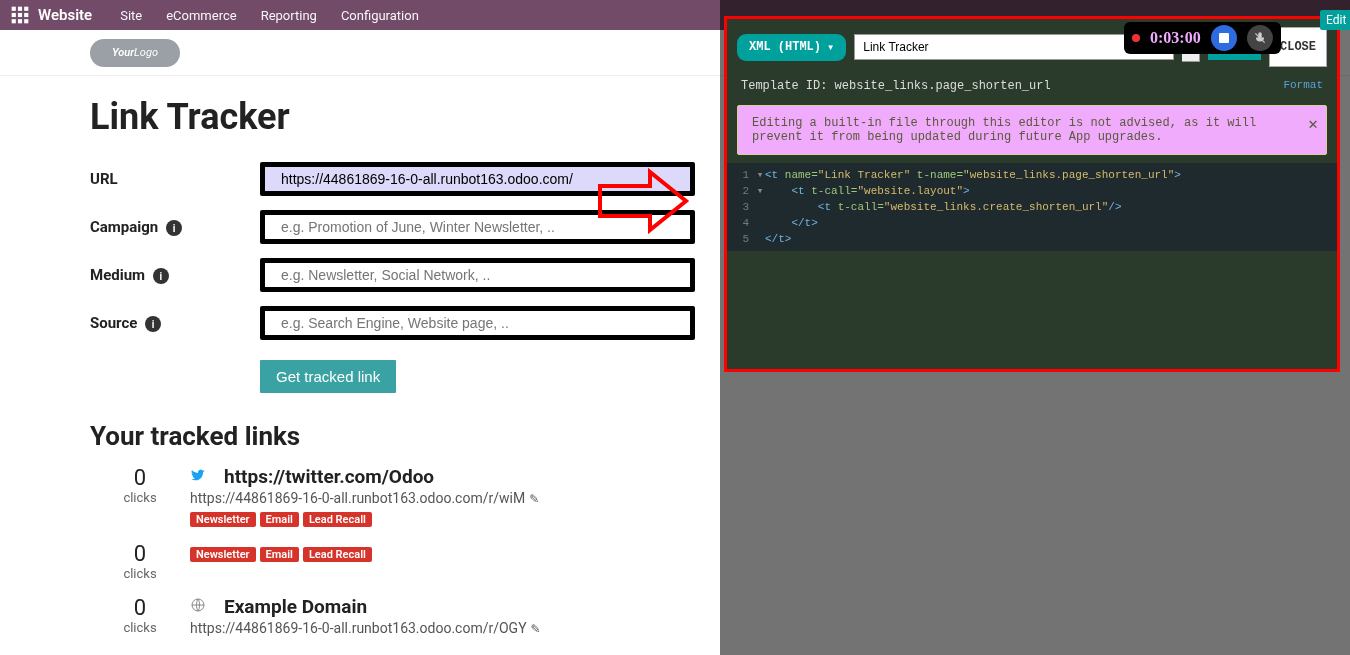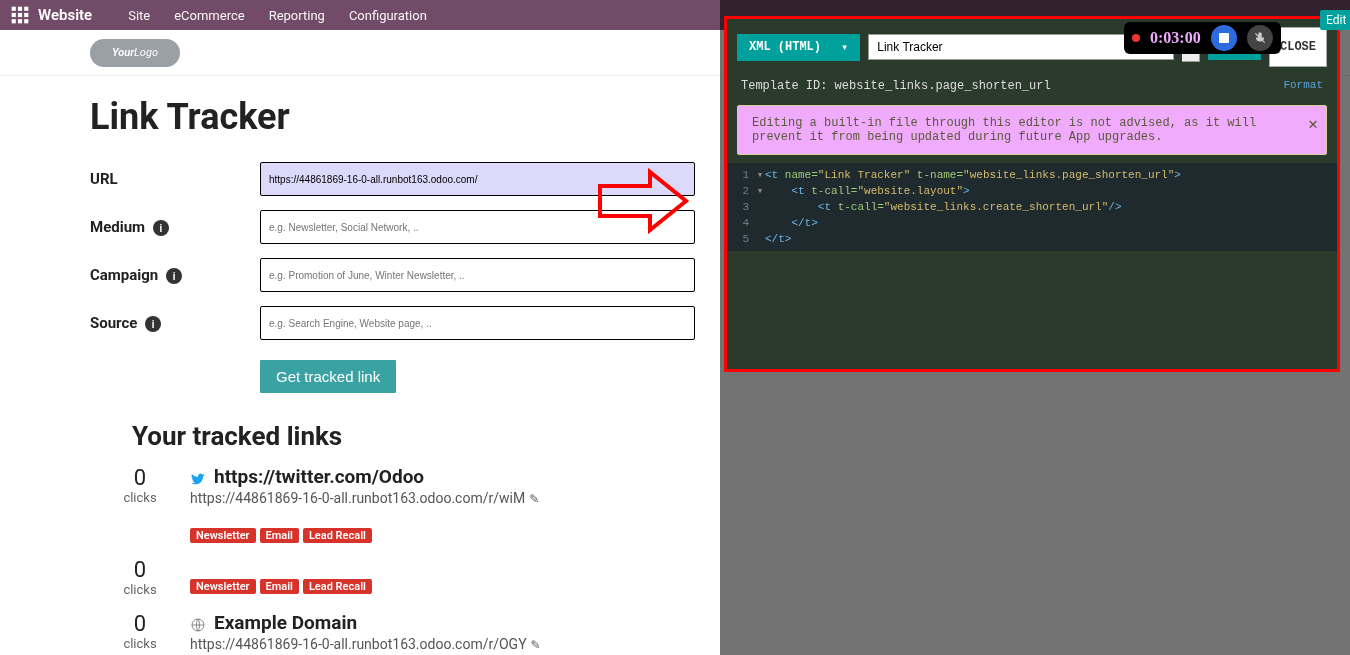--- a/index.html
+++ b/index.html
@@ -1,74 +1,74 @@
 <!DOCTYPE html>
 <html><head>
 <meta charset="utf-8">
 <style>
 * { box-sizing: border-box; margin: 0; padding: 0; }
 body { font-family: -apple-system, BlinkMacSystemFont, "Segoe UI", Roboto, sans-serif; font-size: 14px; color: #222; width: 1350px; height: 655px; overflow: hidden; position: relative; background: #fff; }
 
 
 .topnav { background: #714B67; height: 30px; display: flex; align-items: center; padding: 0 10px; color: #fff; font-size: 13px; }
 .topnav .apps { width: 20px; height: 20px; margin-right: 8px; }
-.topnav .brand { font-weight: 600; margin-right: 36px; font-size: 15px; }
+.topnav .brand { font-weight: 600; margin-right: 28px; font-size: 15px; }
 .topnav a { color: #fff; text-decoration: none; margin-right: 24px; opacity: 0.95; font-size: 13px; }
 
 
 .subnav { height: 46px; background: #fff; border-bottom: 1px solid #eee; display: flex; align-items: center; padding: 0 90px; }
 .logo { width: 90px; height: 28px; background: #9aa0a6; border-radius: 14px; display: flex; align-items: center; justify-content: center; color: #fff; font-weight: 500; font-size: 11px; font-style: italic; position: relative; }
 .logo::before { content:"Your"; font-style: italic; font-weight: 600; margin-right:0; }
 .logo::after { content:"Logo"; font-weight: 400; }
 .menulinks { margin-left: auto; display: flex; gap: 18px; }
 .menulinks span { font-size: 13px; color: #666; }
 
 
 .main { padding: 20px 90px; }
 h1 { font-size: 36px; font-weight: 700; margin-bottom: 24px; }
 .form-row { display: flex; align-items: center; margin-bottom: 14px; }
 .form-row label { width: 170px; font-weight: 700; font-size: 15px; }
 .info-ico { display: inline-flex; width: 16px; height: 16px; border-radius: 50%; background: #333; color: #fff; align-items: center; justify-content: center; font-size: 10px; font-weight: 700; margin-left: 4px; vertical-align: middle; }
-.form-row input { flex: 1; min-width: 0; max-width: 435px; height: 34px; border: 1px solid #000000; border-radius: 2px; padding: 0 8px; font-size: 10px; background: #fff; }
+.form-row input { flex: 1; min-width: 0; max-width: 435px; height: 34px; border: 5px solid #000000; border-radius: 2px; padding: 0 16px; font-size: 14px; background: #fff; }
 .form-row input.urlfield { background: #dcd9fa; }
 .btn-teal { background: #3aa2a3; color: #fff; border: none; padding: 8px 16px; font-size: 15px; border-radius: 1px; cursor: pointer; margin-top: 6px; margin-left: 170px; }
 
-h2 { font-size: 26px; font-weight: 700; margin-top: 28px; margin-bottom: 14px; margin-left: 42px; }
+h2 { font-size: 26px; font-weight: 700; margin-top: 28px; margin-bottom: 14px; }
 .linklist { }
 .linkrow { display: flex; margin-bottom: 14px; }
 .clicks { width: 100px; text-align: center; }
 .clicks .n { font-size: 22px; font-weight: 400; }
 .clicks .lbl { font-size: 13px; color: #666; }
 .linkinfo { flex: 1; }
-.linktitle { font-size: 19px; font-weight: 700; display: flex; align-items: center; gap: 8px; }
+.linktitle { font-size: 19px; font-weight: 700; display: flex; gap: 18px; }
 .favico { width: 16px; height: 16px; display: inline-block; }
 .shorturl { font-size: 14px; color: #555; margin-top: 2px; }
 .pencil { font-size: 12px; color: #555; margin-left: 4px; }
-.tags { margin-top: 20px; }
+.tags { margin-top: 4px; }
 .tag { display: inline-block; background: #d6332a; color: #fff; font-size: 11px; padding: 1px 6px; border-radius: 2px; margin-right: 4px; font-weight: 600; }
 
 
 .arrow { position: absolute; left: 596px; top: 168px; }
 
 
 .overlay { position: absolute; top: 0; left: 720px; width: 630px; height: 655px; background: rgba(0,0,0,0.55); }
 .editor { position: absolute; top: 16px; left: 724px; width: 616px; height: 356px; border: 3px solid #ff0000; background: #2a3b2c; font-family: 'Courier New', monospace; }
 .edit-btn { position: absolute; top: 10px; left: 1320px; background: #00a09d; color: #fff; font-size: 12px; padding: 3px 6px; border-radius: 2px; z-index: 50; }
 
 
 .recorder { position: absolute; top: 22px; left: 1124px; height: 32px; background: #000; border-radius: 6px; display: flex; align-items: center; padding: 0 8px; gap: 10px; z-index: 60; }
 .rec-dot { width: 8px; height: 8px; border-radius: 50%; background: #e33; }
 .rec-time { color: #f0abfc; font-size: 16px; font-weight: 600; font-family: Liberation Serif, serif; }
 .rec-btn { width: 26px; height: 26px; border-radius: 50%; display: flex; align-items: center; justify-content: center; }
 .rec-stop { background: #2d6cdf; }
 .rec-mic { background: #444; }
 
 
 .ed-head { display: flex; align-items: center; padding: 8px 10px; gap: 8px; background: transparent; }
-.xml-btn { background: #00a09d; color: #fff; padding: 6px 12px; font-size: 12px; font-weight: 600; border-radius: 0; display: flex; align-items: center; gap: 20px; }
+.xml-btn { background: #00a09d; color: #fff; padding: 6px 12px; font-size: 12px; font-weight: 600; border-radius: 9px; display: flex; align-items: center; gap: 6px; }
 .view-input { background: #fff; border: 1px solid #999; padding: 5px 8px; font-size: 12px; flex: 1; max-width: 360px; }
 .dd { width: 18px; height: 29px; background: #eee; border: 1px solid #999; border-left: none; display:flex; align-items:center; justify-content:center; font-size:10px; color:#555; }
 .save-btn { background: #00a09d; color: #fff; padding: 6px 12px; font-size: 12px; font-weight: 700; margin-left: auto; }
 .close-btn { background: #fff; color: #333; padding: 12px 10px; font-size: 12px; font-weight: 700; border: 1px solid #aaa; }
 
 .ed-sub { padding: 4px 14px 8px; color: #ddd; font-size: 12px; display:flex; }
 .ed-sub .fmt { margin-left: auto; color: #5aa0d6; font-size: 11px; }
 
 .ed-warn { background: #f0abfc; border: 1px solid #d9cf9b; margin: 4px 10px 8px; padding: 10px 30px 10px 14px; font-size: 12px; color: #5a5a3a; position: relative; border-radius: 2px; }
 .ed-warn .x { position: absolute; right: 8px; top: 8px; font-size: 16px; color: #5a5a3a; }
@@ -123,26 +123,26 @@
 </div>
 
 <div class="main">
   <h1>Link Tracker</h1>
 
   <div class="form-row">
     <label>URL</label>
     <input class="urlfield" value="https://44861869-16-0-all.runbot163.odoo.com/" style="">
   </div>
   <div class="form-row">
+    <label><span>Campaign</span> <span class="info-ico">i</span></label>
+    <input placeholder="e.g. Promotion of June, Winter Newsletter, .." style="">
+  </div>
+  <div class="form-row">
     <label><span>Medium</span> <span class="info-ico">i</span></label>
     <input placeholder="e.g. Newsletter, Social Network, .." style="">
-  </div>
-  <div class="form-row">
-    <label><span>Campaign</span> <span class="info-ico">i</span></label>
-    <input placeholder="e.g. Promotion of June, Winter Newsletter, .." style="">
   </div>
   <div class="form-row">
     <label><span>Source</span> <span class="info-ico">i</span></label>
     <input placeholder="e.g. Search Engine, Website page, .." style="">
   </div>
   <button class="btn-teal">Get tracked link</button>
 
   <h2>Your tracked links</h2>
   <div class="linklist" id="linklist">
       <div class="linkrow">

